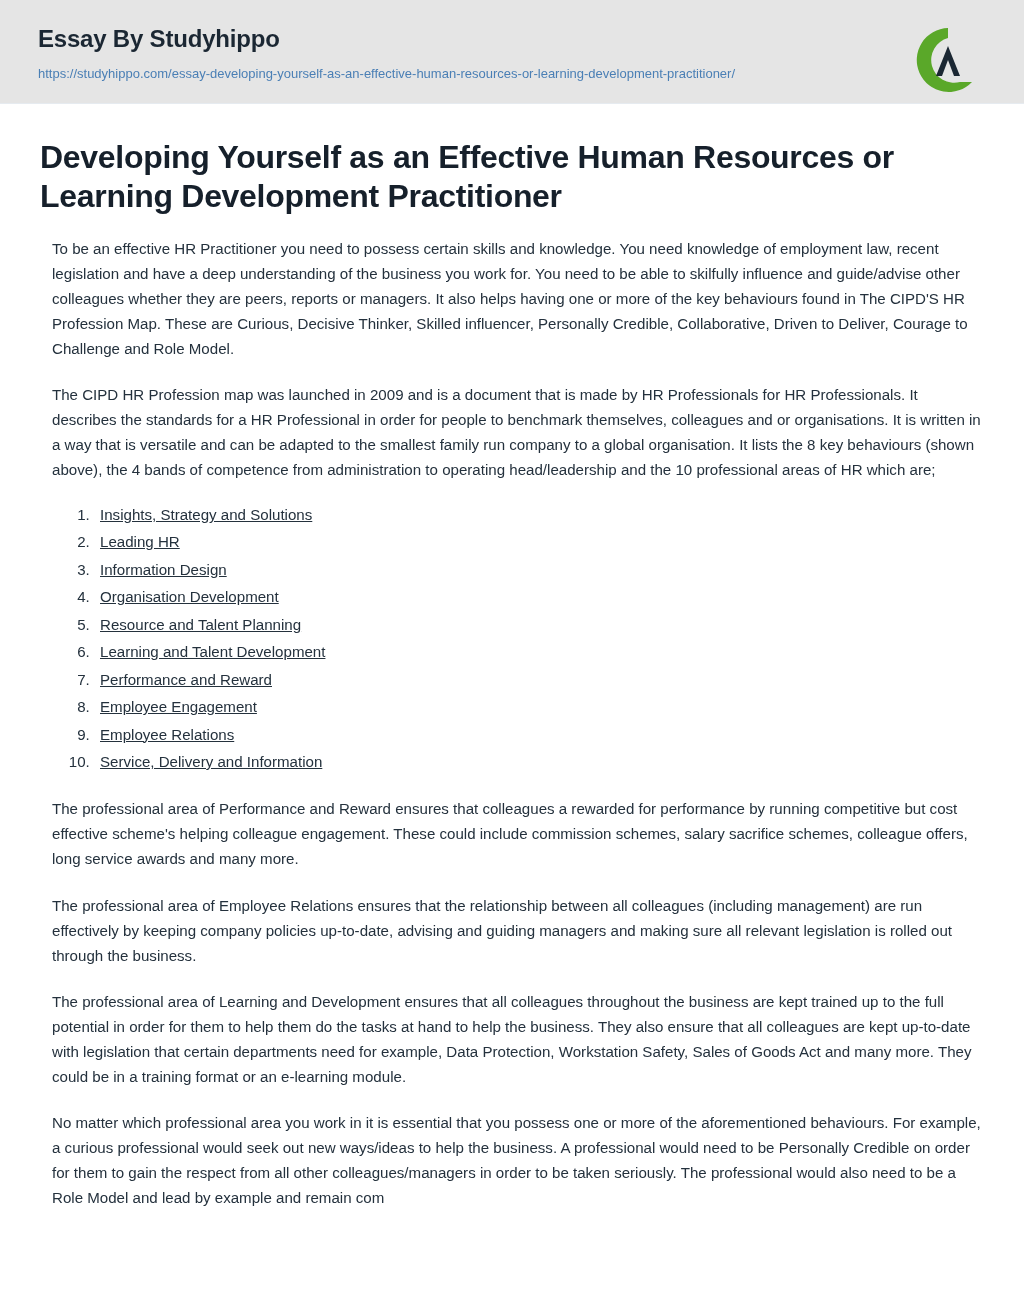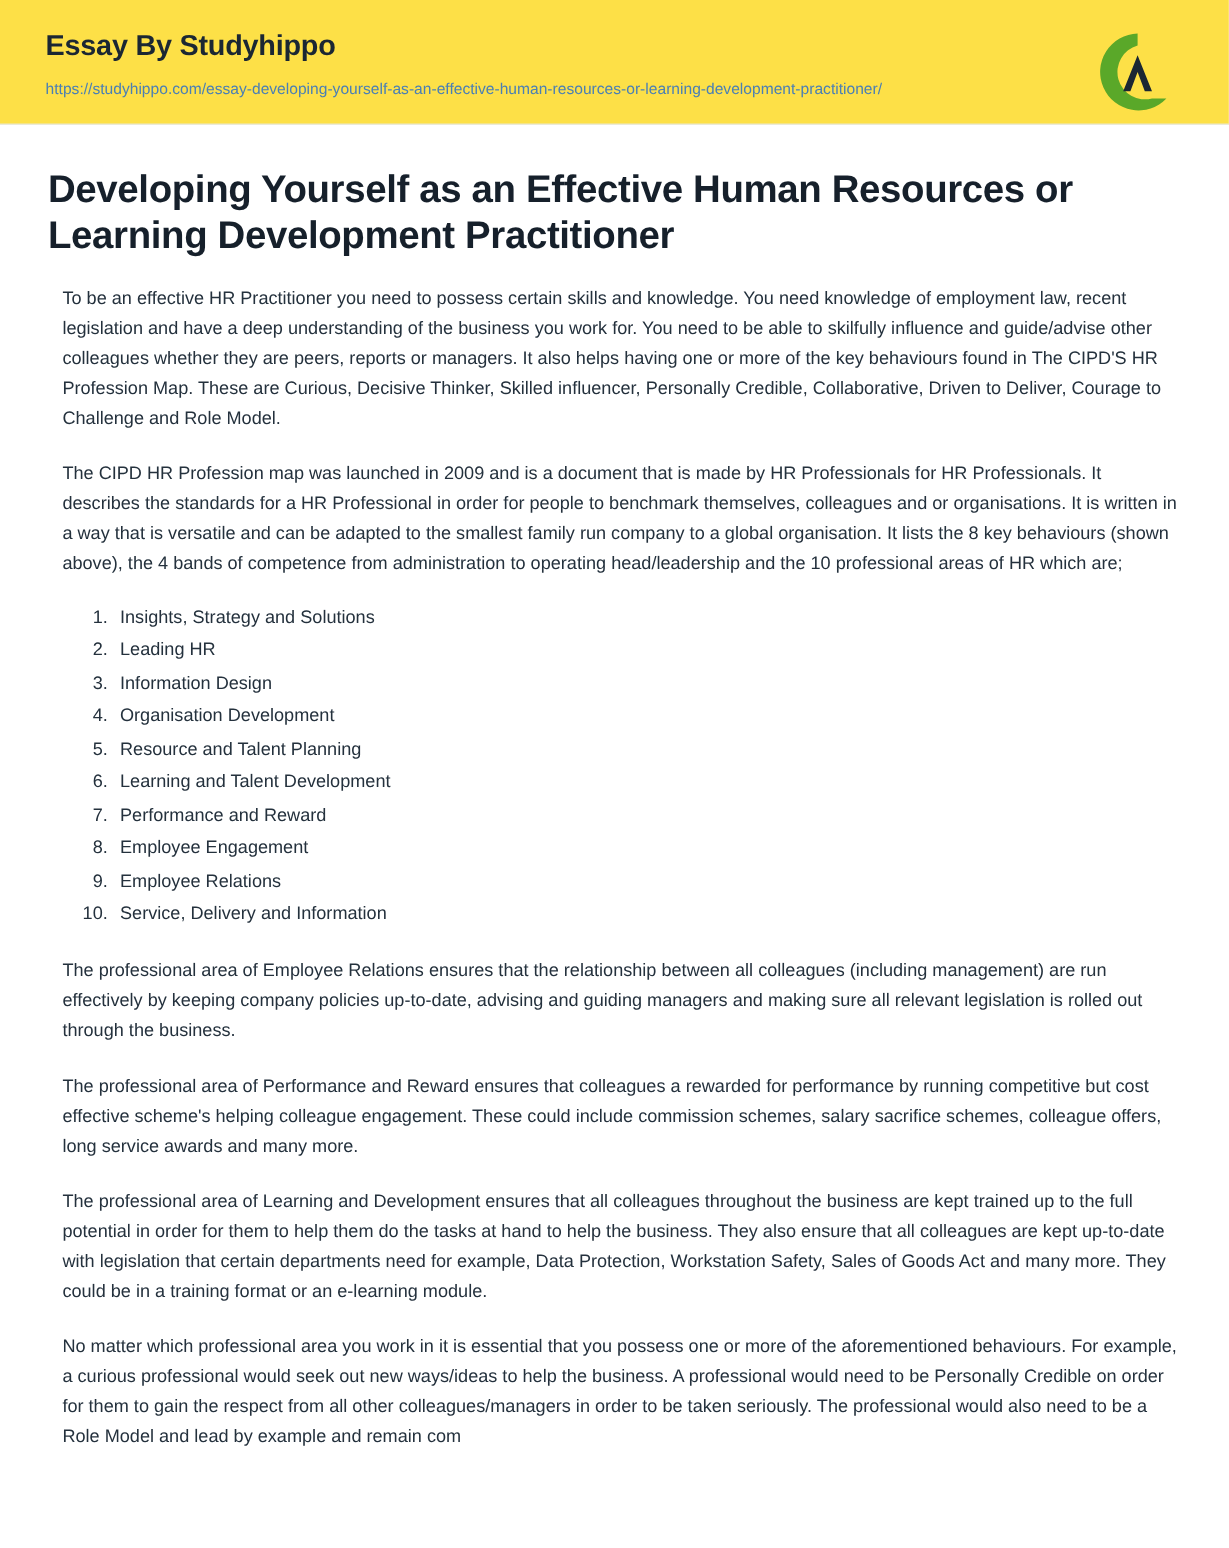--- a/index.html
+++ b/index.html
@@ -15,21 +15,21 @@
   }
   .page {
     width: 1024px;
     min-height: 1290px;
     position: relative;
     background: #ffffff;
     box-sizing: border-box;
   }
   
   .header {
-    background: #fde047;
+    background: #e5e5e5;
     border-bottom: 1px solid #e6ebf0;
     padding: 26px 38px 18px 38px;
     position: relative;
     min-height: 96px;
     box-sizing: border-box;
   }
   .brand {
     font-size: 24px;
     font-weight: bold;
     color: #1b2733;
@@ -74,20 +74,21 @@
   ol.key-list {
     margin: 4px 0 22px 0;
     padding-left: 54px;
   }
   ol.key-list li {
     font-size: 15.1px;
     line-height: 1.62;
     color: #24313d;
     margin-bottom: 3px;
     padding-left: 6px;
+    text-decoration: underline;
   }
 </style>
 </head>
 <body>
 
 <div class="page">
 
   <div class="header">
     <div class="brand">Essay By Studyhippo</div>
     <a class="source-url" href="#">https://studyhippo.com/essay-developing-yourself-as-an-effective-human-resources-or-learning-development-practitioner/</a>
@@ -111,19 +112,19 @@
       <li>Information Design</li>
       <li>Organisation Development</li>
       <li>Resource and Talent Planning</li>
       <li>Learning and Talent Development</li>
       <li>Performance and Reward</li>
       <li>Employee Engagement</li>
       <li>Employee Relations</li>
       <li>Service, Delivery and Information</li>
     </ol>
 
+    <p class="para">The professional area of Performance and Reward ensures that colleagues a rewarded for performance by running competitive but cost effective scheme's helping colleague engagement. These could include commission schemes, salary sacrifice schemes, colleague offers, long service awards and many more.</p>
     <p class="para">The professional area of Employee Relations ensures that the relationship between all colleagues (including management) are run effectively by keeping company policies up-to-date, advising and guiding managers and making sure all relevant legislation is rolled out through the business.</p>
-    <p class="para">The professional area of Performance and Reward ensures that colleagues a rewarded for performance by running competitive but cost effective scheme's helping colleague engagement. These could include commission schemes, salary sacrifice schemes, colleague offers, long service awards and many more.</p>
     <p class="para">The professional area of Learning and Development ensures that all colleagues throughout the business are kept trained up to the full potential in order for them to help them do the tasks at hand to help the business. They also ensure that all colleagues are kept up-to-date with legislation that certain departments need for example, Data Protection, Workstation Safety, Sales of Goods Act and many more. They could be in a training format or an e-learning module.</p>
     <p class="para">No matter which professional area you work in it is essential that you possess one or more of the aforementioned behaviours. For example, a curious professional would seek out new ways/ideas to help the business. A professional would need to be Personally Credible on order for them to gain the respect from all other colleagues/managers in order to be taken seriously. The professional would also need to be a Role Model and lead by example and remain com</p>
   </div>
 
 </div>
 
 </body></html>

